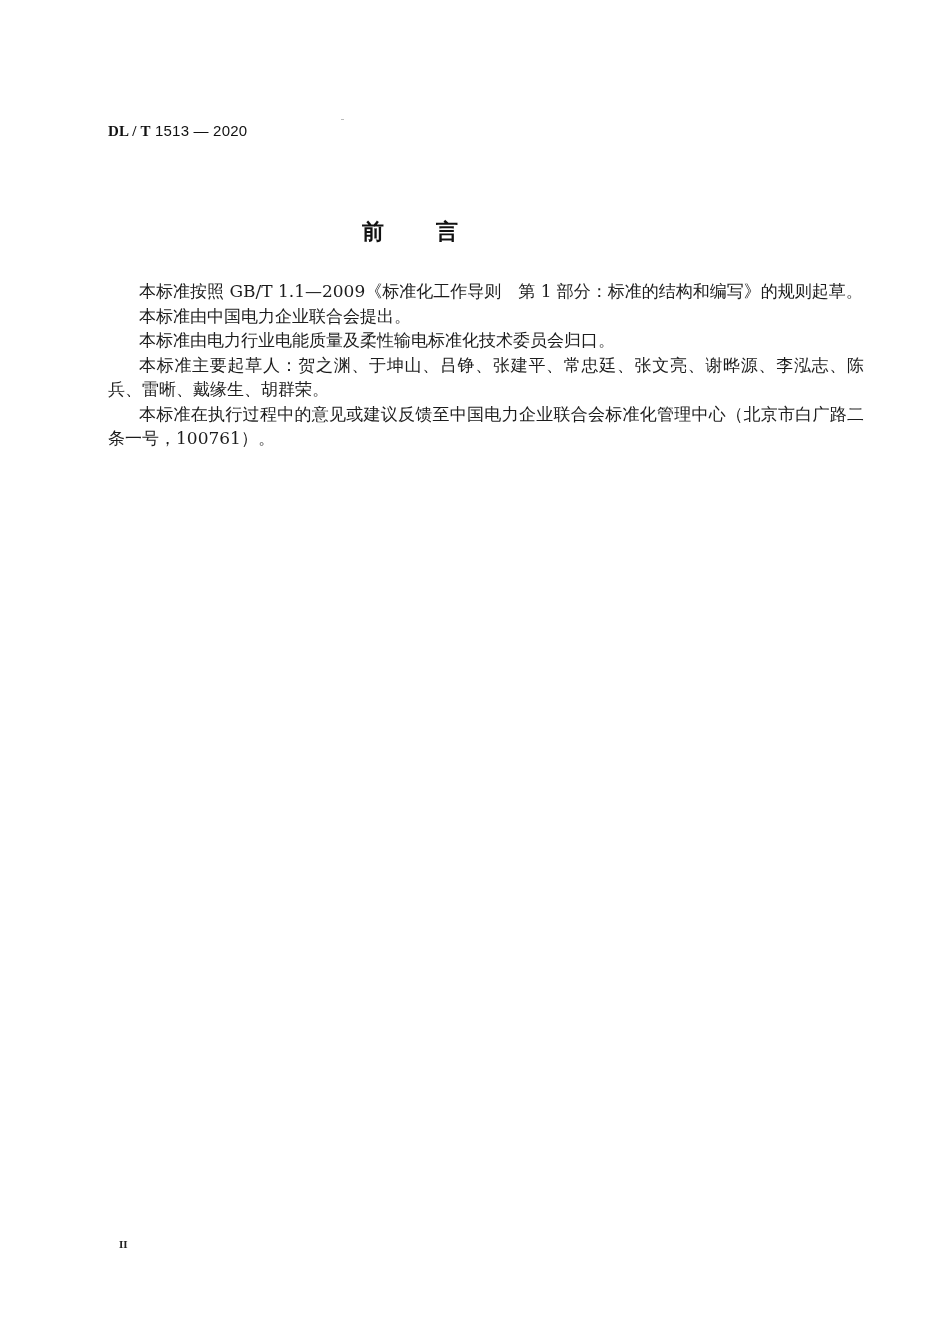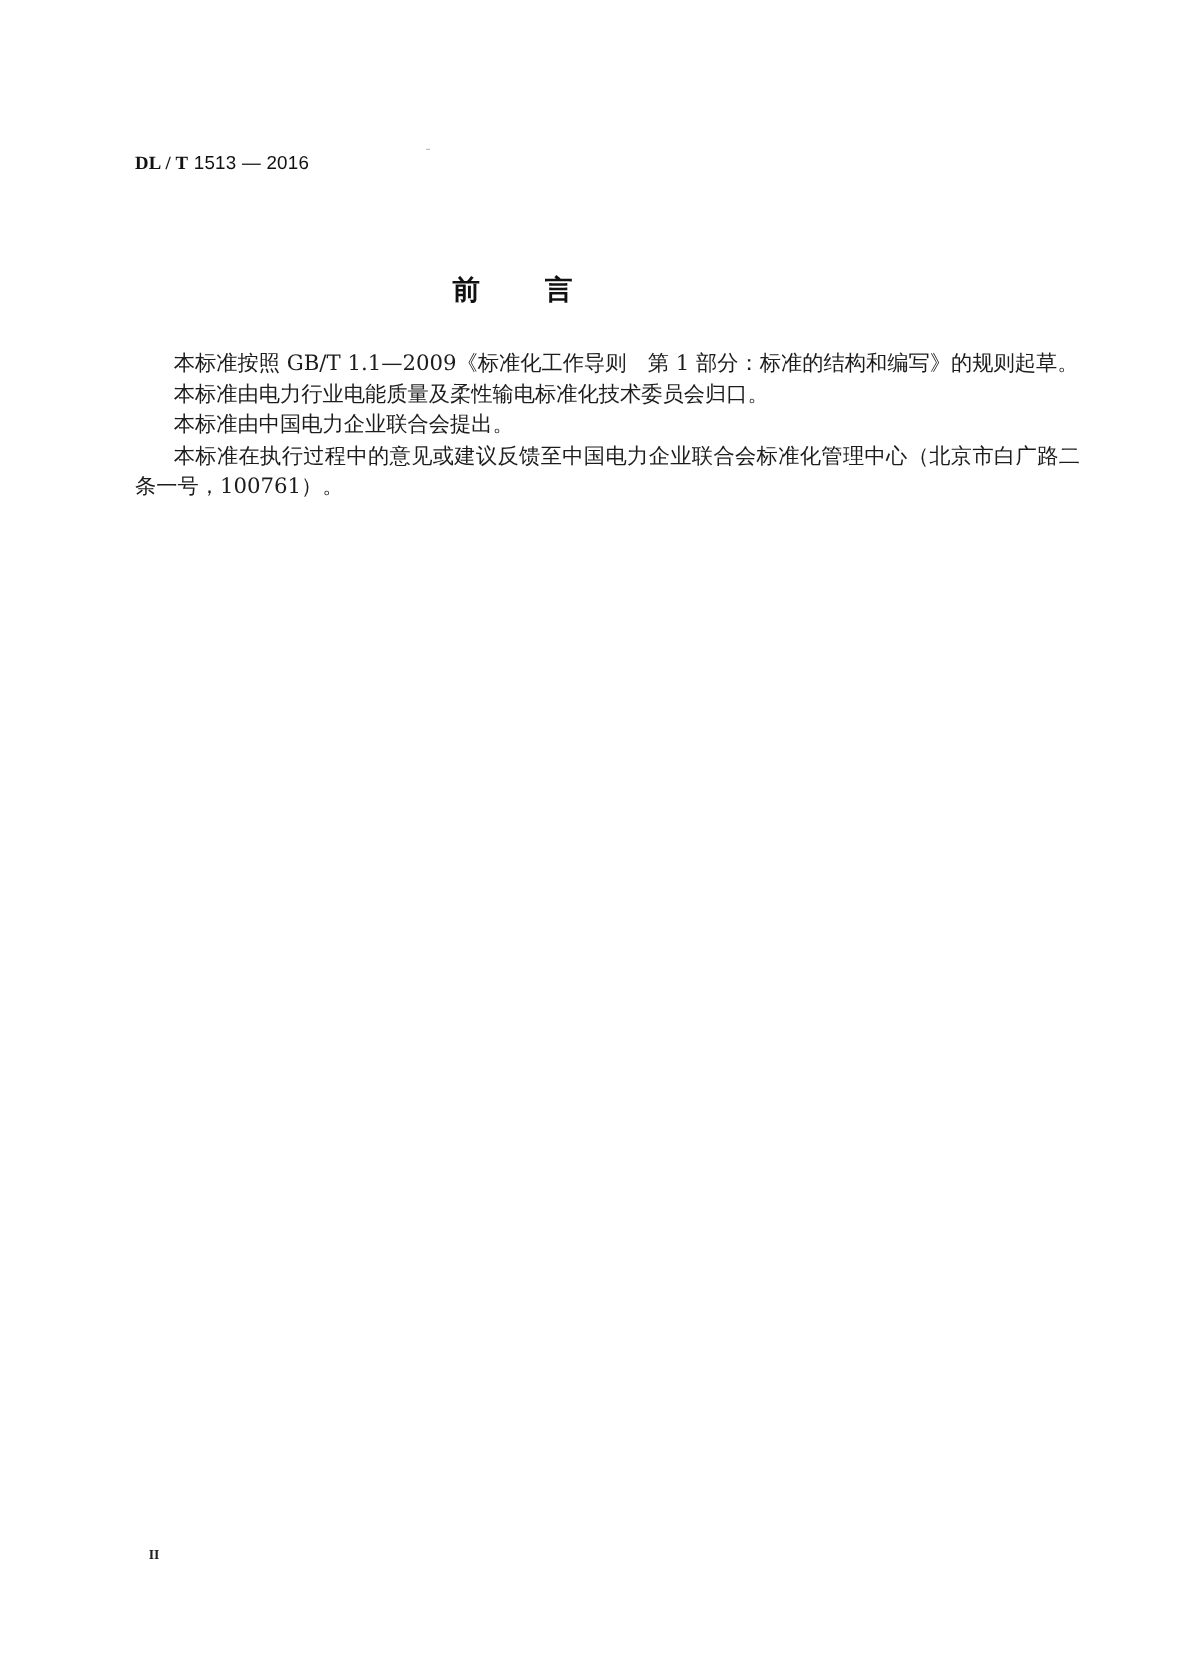--- a/index.html
+++ b/index.html
@@ -72,29 +72,30 @@
       width: 3px;
       height: 1px;
       background: #bbb;
     }
   </style>
 </head>
 <body>
 
 <div class="page-header">
   <span class="std-prefix">DL / T</span>
-  <span>1513 — 2016</span>
+  <span>1513 — 2020</span>
 </div>
 
 <div class="speck" style="left:341px; top:119px;"></div>
 
 <h1 class="page-title">
   <span>前</span><span class="gap"></span><span>言</span>
 </h1>
 
 <div class="content">
   <p>本标准按照 GB/T 1.1—2009《标准化工作导则　第 1 部分：标准的结构和编写》的规则起草。</p>
+  <p>本标准由中国电力企业联合会提出。</p>
   <p>本标准由电力行业电能质量及柔性输电标准化技术委员会归口。</p>
-  <p>本标准由中国电力企业联合会提出。</p>
+  <p>本标准主要起草人：贺之渊、于坤山、吕铮、张建平、常忠廷、张文亮、谢晔源、李泓志、陈兵、雷晰、戴缘生、胡群荣。</p>
   <p>本标准在执行过程中的意见或建议反馈至中国电力企业联合会标准化管理中心（北京市白广路二条一号，100761）。</p>
 </div>
 
 <div class="page-footer">II</div>
 
 </body></html>

